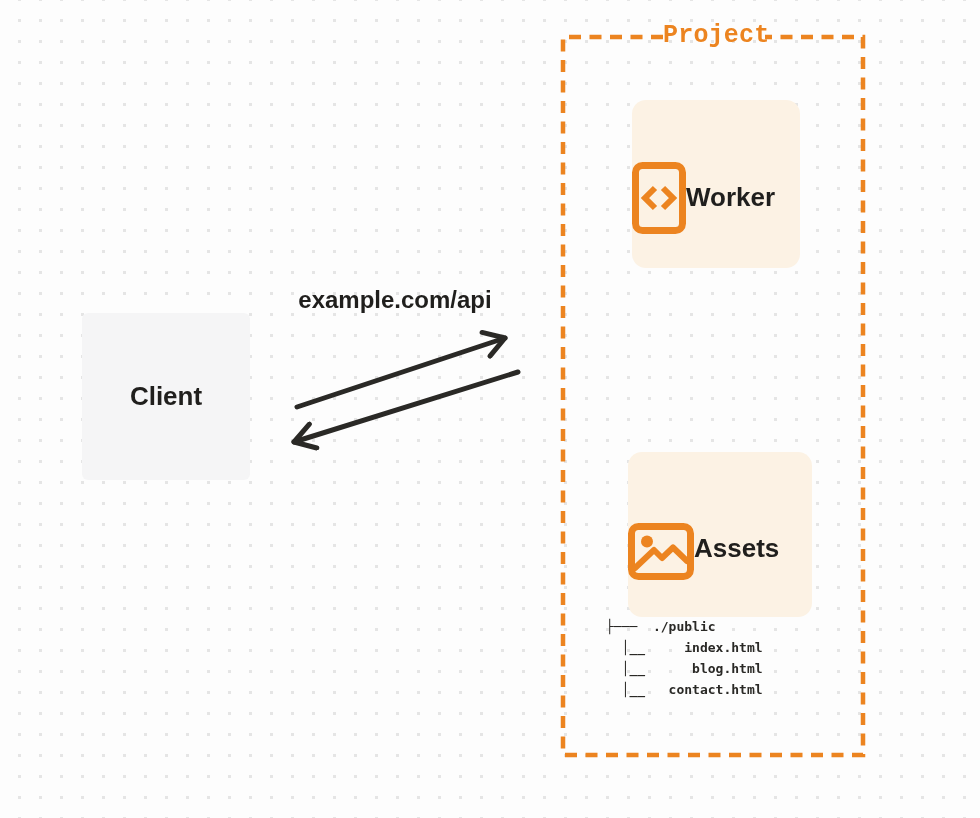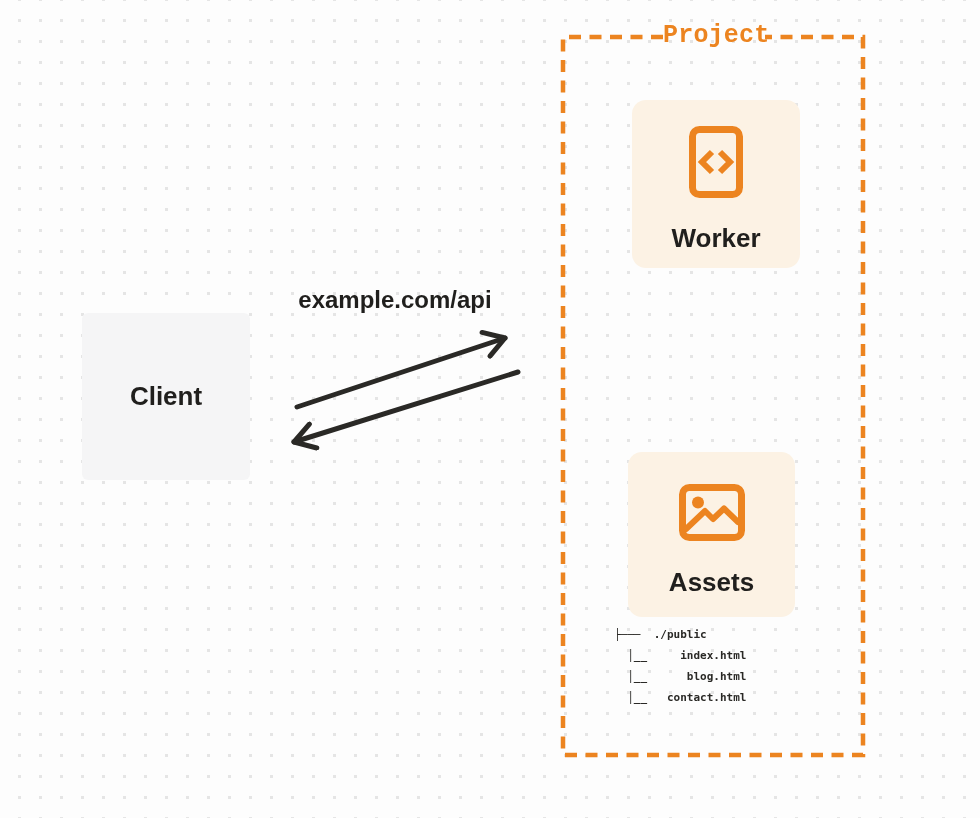--- a/index.html
+++ b/index.html
@@ -54,25 +54,25 @@
     color: var(--accent-orange, #EC8420);
     letter-spacing: 0.2px;
     font-family: Liberation Mono, monospace;
   }
 
   .panel {
     position: absolute;
     background: var(--panel-cream, #FCF2E4);
     border-radius: 14px;
     display: flex;
-    flex-direction: column;
+    flex-direction: row;
     align-items: center;
   }
   .panel.worker { left: 632px; top: 100px; width: 168px; height: 168px; }
-  .panel.assets { left: 628px; top: 452px; width: 167px; height: 165px; }
+  .panel.assets { left: 628px; top: 452px; width: 184px; height: 165px; }
   .panel.worker .icon-wrap { margin-top: 26px; height: 70px; }
   .panel.assets .icon-wrap { margin-top: 32px; height: 56px; }
 
   .panel-label {
     margin-top: 27px;
     font-size: 26px;
     font-weight: bold;
     color: var(--ink, #201F1D);
   }
 
@@ -95,23 +95,23 @@
     left: 295px; top: 286px; width: 200px;
     text-align: center;
     font-size: 24px;
     font-weight: bold;
     color: var(--ink, #201F1D);
   }
 
   .file-tree {
     position: absolute;
     left: 606px; top: 616px;
-    margin: 8px;
+    margin: 0;
     font-family: "DejaVu Sans Mono", monospace;
-    font-size: 11px;
+    font-size: 13px;
     line-height: 21px;
     font-weight: bold;
     color: var(--arrow-ink, #2A2926);
     white-space: pre;
   }
 </style>
 </head>
 <body>
 
 <div class="canvas">

